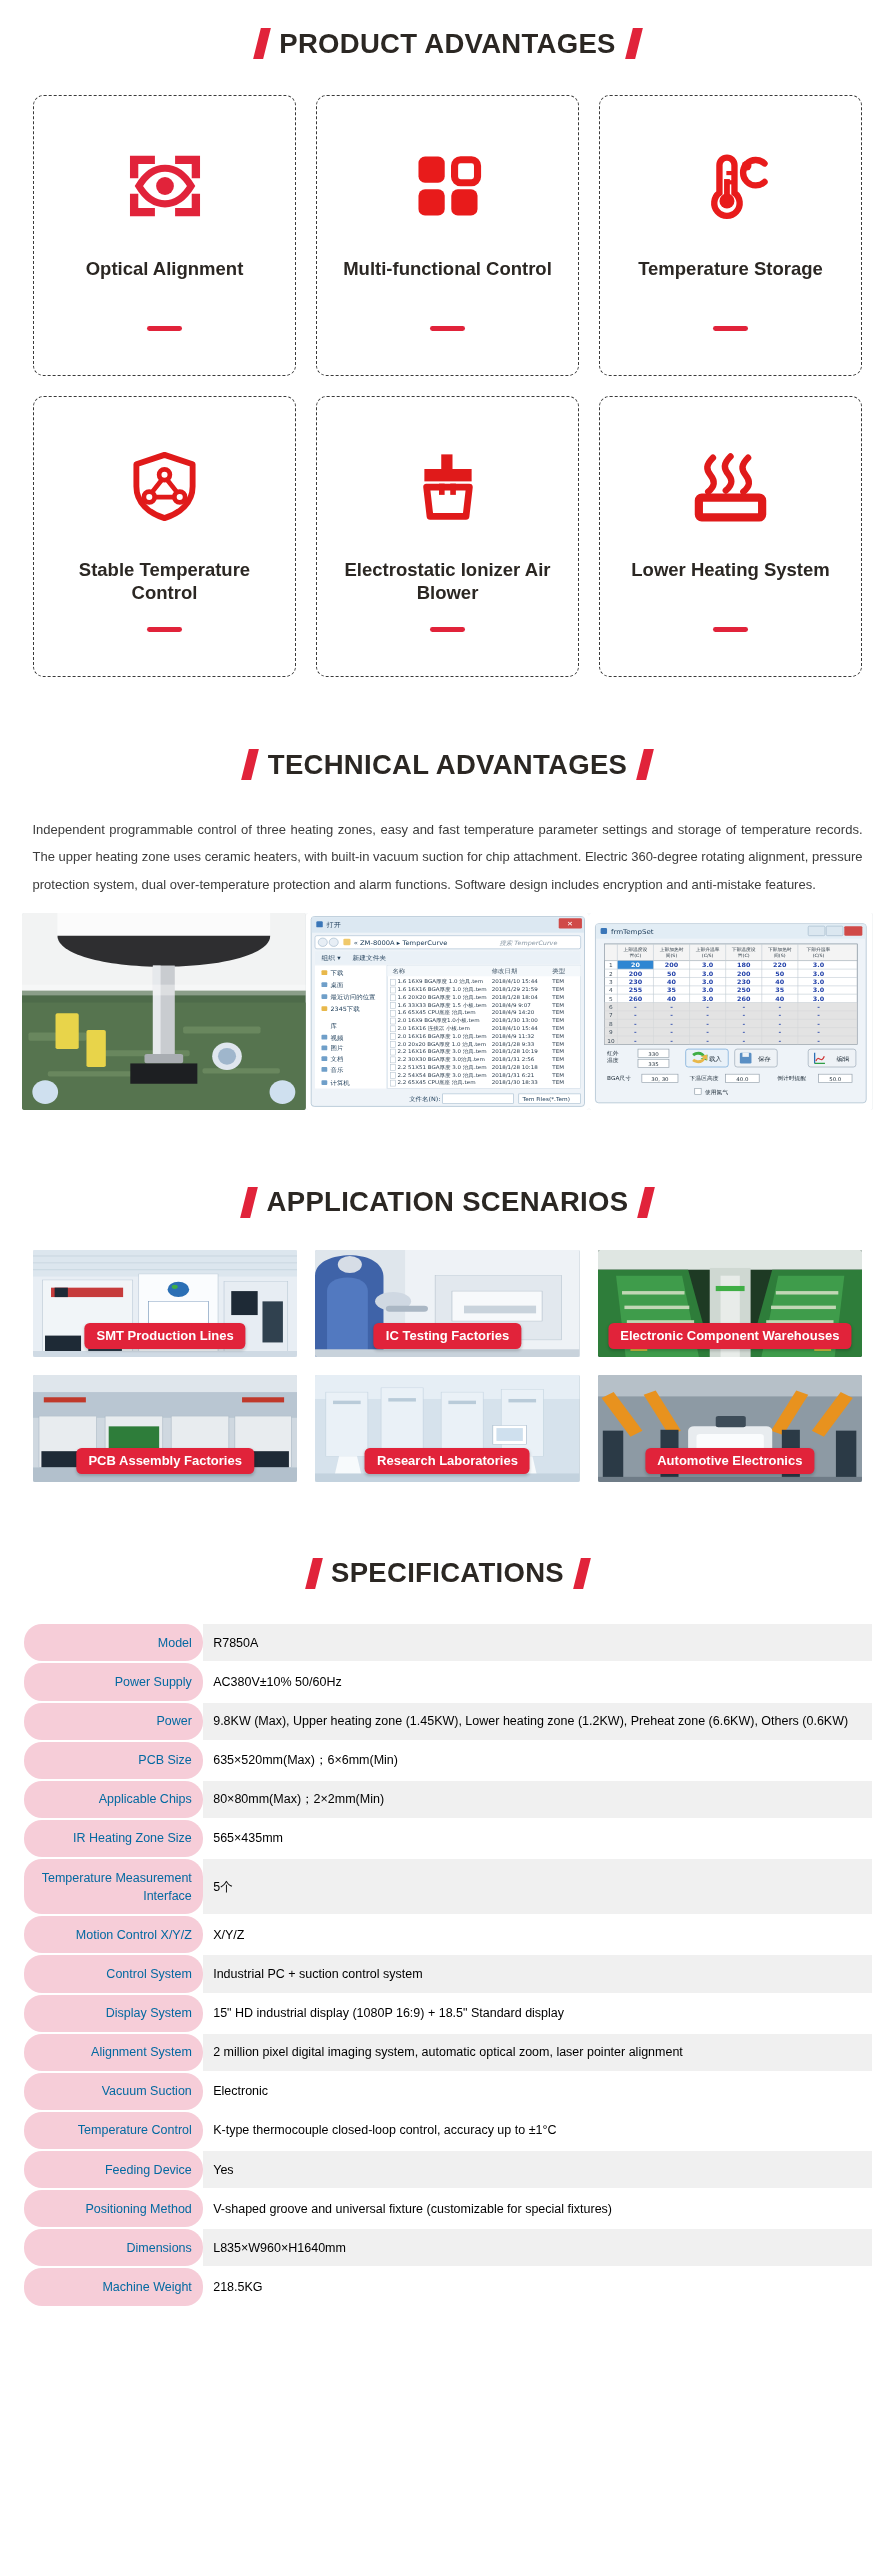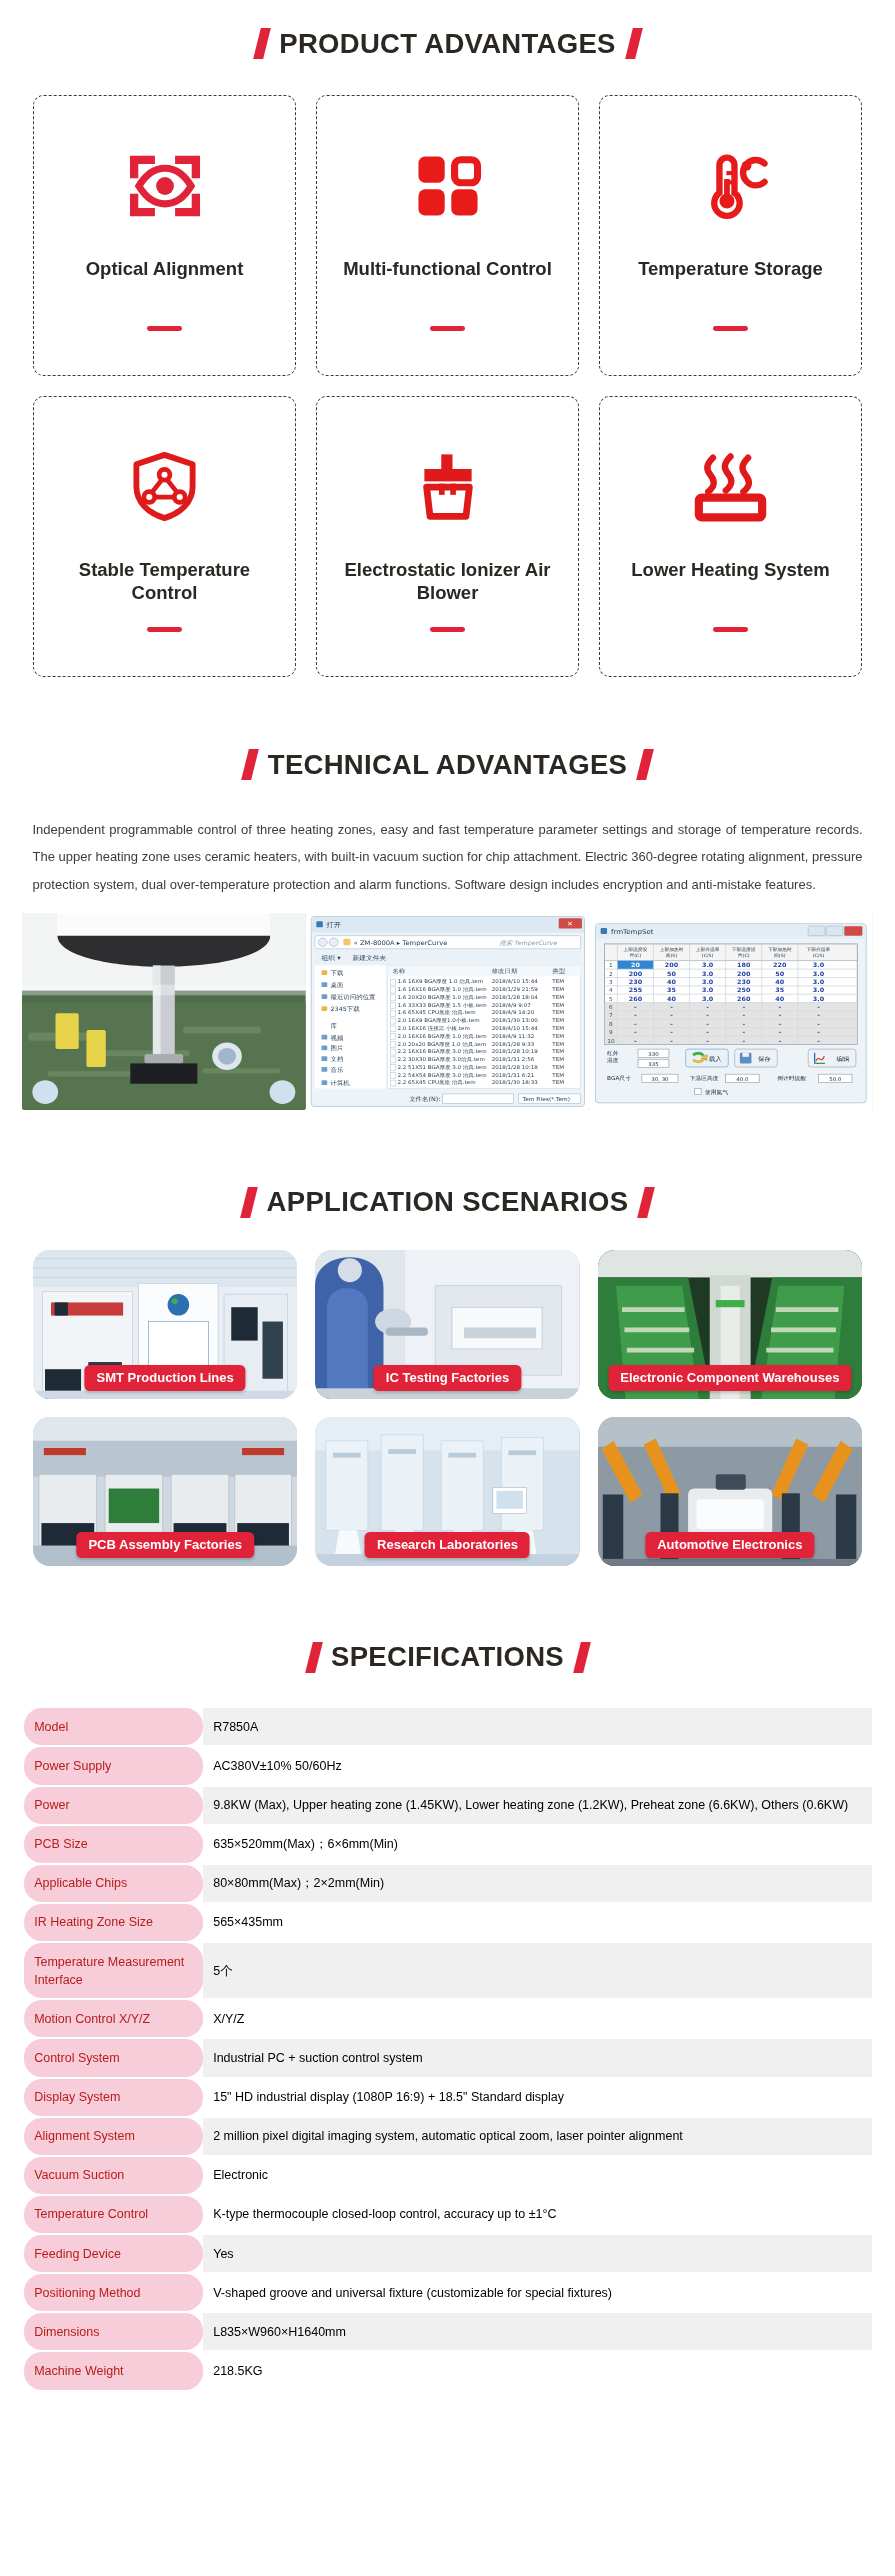--- a/index.html
+++ b/index.html
@@ -109,22 +109,22 @@
   .apps-grid {
     margin-top: 32px;
     display: grid;
     grid-template-columns: repeat(3, 1fr);
     gap: 18px;
     padding: 0 33px;
   }
   .apps-grid.row2 { margin-top: 18px; }
   .app-card {
     position: relative;
-    height: 149px;
-    border-radius: 17px;
+    height: 107px;
+    border-radius: 2px;
     overflow: hidden;
     background: #c8d2da;
   }
   .app-card svg { display: block; width: 100%; height: 100%; }
   .app-badge {
     position: absolute;
     left: 50%;
     bottom: 8.4px;
     transform: translateX(-50%);
     background: #e1233a;
@@ -148,22 +148,22 @@
   }
   .specs-table td {
     vertical-align: middle;
     padding: 9.5px 10.7px;
     font-size: 12.5px;
     line-height: 1.45;
   }
   .specs-table td.key {
     width: 179px;
     background: #f6cdd8;
-    color: #b91c1c;
-    text-align: left;
+    color: #0369a1;
+    text-align: right;
     font-weight: 400;
     border-radius: 18px;
   }
   .specs-table td.val {
     text-align: left;
     color: #000000;
     background: #ffffff;
   }
   .specs-table tr.alt td.val { background: #f0f0f0; }
   .spec-row-tall td { height: 35px; }

